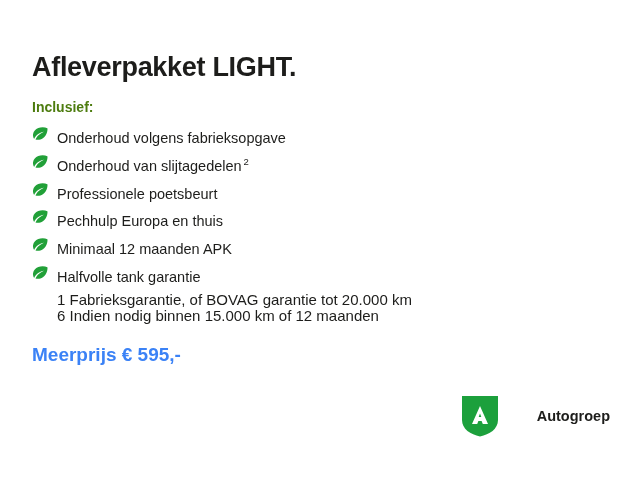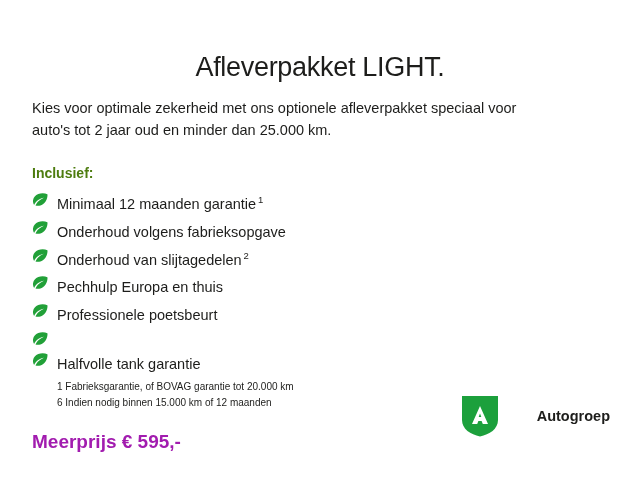--- a/index.html
+++ b/index.html
@@ -29,25 +29,24 @@
     background: #ffffff;
   }
   .content {
     position: absolute;
     left: 32px;
     top: 52px;
     width: 576px;
   }
   .title {
     font-size: 27px;
-    font-weight: normal;
+    font-weight: bold;
     letter-spacing: -0.3px;
     margin: 0 0 14px 0;
     color: #1d1d1b;
-    text-align: center;
   }
   .intro {
     font-size: 14.5px;
     line-height: 22px;
     margin: 0 0 24px 0;
     color: #1d1d1b;
     max-width: 500px;
   }
   .incl-label {
     font-size: 14px;
@@ -77,29 +76,29 @@
     position: relative;
   }
   .leaf svg { display: block; }
   .feat-text sup {
     font-size: 9.5px;
     vertical-align: super;
     margin-left: 2px;
   }
   .footnotes {
     margin: 6px 0 0 25px;
-    font-size: 10px;
+    font-size: 15px;
     line-height: 16px;
     color: #1d1d1b;
   }
   .price {
     margin: 20px 0 16px 0;
     font-size: 19px;
     font-weight: bold;
-    color: #a21caf;
+    color: #3b82f6;
   }
   .logo {
     position: absolute;
     right: 30px;
     bottom: 42px;
     display: flex;
     align-items: center;
     gap: 28px;
   }
   .logo-shield {
@@ -122,34 +121,25 @@
 <body>
 
 <div class="page">
 
   <div class="bar-top"></div>
 
   <div class="content">
 
     <h1 class="title">Afleverpakket LIGHT.</h1>
 
-    <p class="intro">Kies voor optimale zekerheid met ons optionele afleverpakket speciaal voor auto's tot 2 jaar oud en minder dan 25.000 km.</p>
 
     <p class="incl-label">Inclusief:</p>
 
     <ul class="features">
 
-      <li>
-        <span class="leaf">
-          <svg width="16" height="13" viewBox="0 0 16 13">
-            <path d="M15.4 1.2C12.8 0.2 9.2 0 6.3 1.1 3.4 2.2 1.6 4.5 1.1 6.9c-.4 1.9.1 3.7 1 5.1.9-1.9 2.3-3.6 4.1-4.9 1.8-1.3 3.8-2.1 5.7-2.4-1.9.8-3.7 1.9-5.2 3.3-1.5 1.4-2.6 3-3.2 4.6 2.4.6 5.2.2 7.4-1.3 2.2-1.5 3.6-4 4.2-6.3.4-1.5.5-2.8.3-3.8z" fill="#21a038"></path>
-          </svg>
-        </span>
-        <span class="feat-text"><span>Minimaal 12 maanden garantie</span><sup>1</sup></span>
-      </li>
 
       <li>
         <span class="leaf">
           <svg width="16" height="13" viewBox="0 0 16 13">
             <path d="M15.4 1.2C12.8 0.2 9.2 0 6.3 1.1 3.4 2.2 1.6 4.5 1.1 6.9c-.4 1.9.1 3.7 1 5.1.9-1.9 2.3-3.6 4.1-4.9 1.8-1.3 3.8-2.1 5.7-2.4-1.9.8-3.7 1.9-5.2 3.3-1.5 1.4-2.6 3-3.2 4.6 2.4.6 5.2.2 7.4-1.3 2.2-1.5 3.6-4 4.2-6.3.4-1.5.5-2.8.3-3.8z" fill="#21a038"></path>
           </svg>
         </span>
         <span class="feat-text"><span>Onderhoud volgens fabrieksopgave</span><sup></sup></span>
       </li>
 
@@ -161,38 +151,39 @@
         </span>
         <span class="feat-text"><span>Onderhoud van slijtagedelen</span><sup>2</sup></span>
       </li>
 
       <li>
         <span class="leaf">
           <svg width="16" height="13" viewBox="0 0 16 13">
             <path d="M15.4 1.2C12.8 0.2 9.2 0 6.3 1.1 3.4 2.2 1.6 4.5 1.1 6.9c-.4 1.9.1 3.7 1 5.1.9-1.9 2.3-3.6 4.1-4.9 1.8-1.3 3.8-2.1 5.7-2.4-1.9.8-3.7 1.9-5.2 3.3-1.5 1.4-2.6 3-3.2 4.6 2.4.6 5.2.2 7.4-1.3 2.2-1.5 3.6-4 4.2-6.3.4-1.5.5-2.8.3-3.8z" fill="#21a038"></path>
           </svg>
         </span>
+        <span class="feat-text"><span>Professionele poetsbeurt</span><sup></sup></span>
+      </li>
+
+      <li>
+        <span class="leaf">
+          <svg width="16" height="13" viewBox="0 0 16 13">
+            <path d="M15.4 1.2C12.8 0.2 9.2 0 6.3 1.1 3.4 2.2 1.6 4.5 1.1 6.9c-.4 1.9.1 3.7 1 5.1.9-1.9 2.3-3.6 4.1-4.9 1.8-1.3 3.8-2.1 5.7-2.4-1.9.8-3.7 1.9-5.2 3.3-1.5 1.4-2.6 3-3.2 4.6 2.4.6 5.2.2 7.4-1.3 2.2-1.5 3.6-4 4.2-6.3.4-1.5.5-2.8.3-3.8z" fill="#21a038"></path>
+          </svg>
+        </span>
         <span class="feat-text"><span>Pechhulp Europa en thuis</span><sup></sup></span>
       </li>
 
       <li>
         <span class="leaf">
           <svg width="16" height="13" viewBox="0 0 16 13">
             <path d="M15.4 1.2C12.8 0.2 9.2 0 6.3 1.1 3.4 2.2 1.6 4.5 1.1 6.9c-.4 1.9.1 3.7 1 5.1.9-1.9 2.3-3.6 4.1-4.9 1.8-1.3 3.8-2.1 5.7-2.4-1.9.8-3.7 1.9-5.2 3.3-1.5 1.4-2.6 3-3.2 4.6 2.4.6 5.2.2 7.4-1.3 2.2-1.5 3.6-4 4.2-6.3.4-1.5.5-2.8.3-3.8z" fill="#21a038"></path>
           </svg>
         </span>
-        <span class="feat-text"><span>Professionele poetsbeurt</span><sup></sup></span>
-      </li>
-
-      <li>
-        <span class="leaf">
-          <svg width="16" height="13" viewBox="0 0 16 13">
-            <path d="M15.4 1.2C12.8 0.2 9.2 0 6.3 1.1 3.4 2.2 1.6 4.5 1.1 6.9c-.4 1.9.1 3.7 1 5.1.9-1.9 2.3-3.6 4.1-4.9 1.8-1.3 3.8-2.1 5.7-2.4-1.9.8-3.7 1.9-5.2 3.3-1.5 1.4-2.6 3-3.2 4.6 2.4.6 5.2.2 7.4-1.3 2.2-1.5 3.6-4 4.2-6.3.4-1.5.5-2.8.3-3.8z" fill="#21a038"></path>
-          </svg>
-        </span>
+        <span class="feat-text"><span>Minimaal 12 maanden APK</span><sup></sup></span>
       </li>
 
       <li>
         <span class="leaf">
           <svg width="16" height="13" viewBox="0 0 16 13">
             <path d="M15.4 1.2C12.8 0.2 9.2 0 6.3 1.1 3.4 2.2 1.6 4.5 1.1 6.9c-.4 1.9.1 3.7 1 5.1.9-1.9 2.3-3.6 4.1-4.9 1.8-1.3 3.8-2.1 5.7-2.4-1.9.8-3.7 1.9-5.2 3.3-1.5 1.4-2.6 3-3.2 4.6 2.4.6 5.2.2 7.4-1.3 2.2-1.5 3.6-4 4.2-6.3.4-1.5.5-2.8.3-3.8z" fill="#21a038"></path>
           </svg>
         </span>
         <span class="feat-text"><span>Halfvolle tank garantie</span><sup></sup></span>
       </li>

